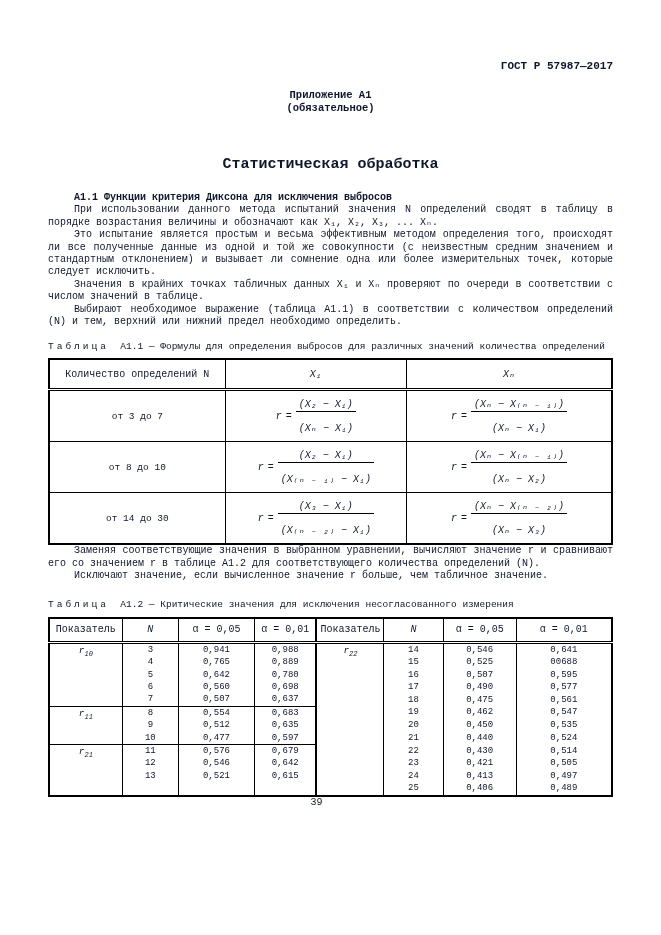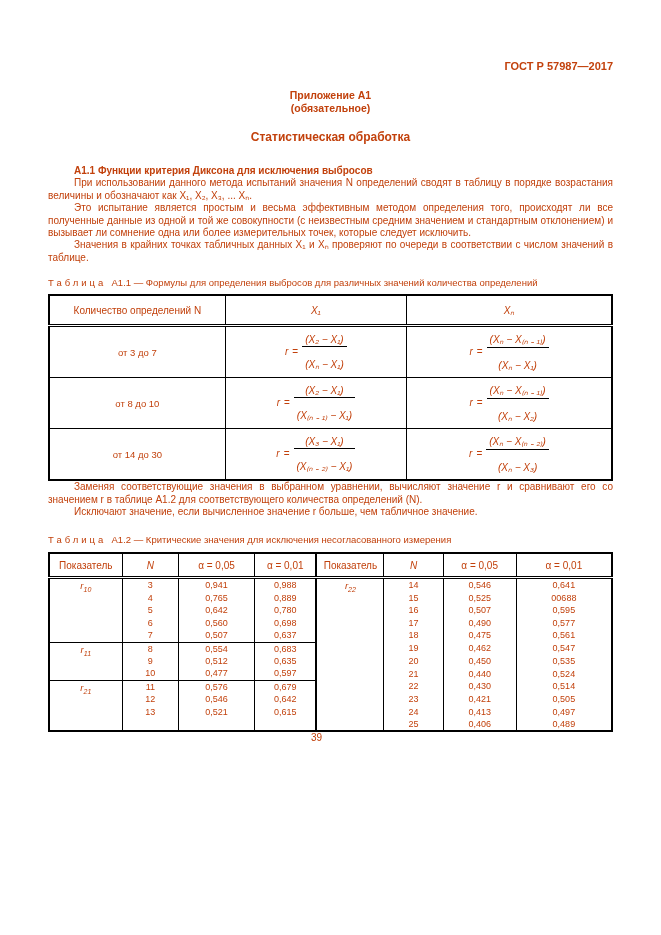--- a/index.html
+++ b/index.html
@@ -1,24 +1,24 @@
 <!DOCTYPE html>
 <html><head>
 <meta charset="utf-8">
 <style>
   html,body{margin:0;padding:0;background:#ffffff;}
   .page{
     width:644px;height:935px;background:#ffffff;overflow:hidden;position:relative;
-    font-family:Liberation Sans, sans-serif;color:#c2410c;
+    font-family:Liberation Mono, monospace;color:#0f172a;
   }
   .content{margin:0 48px;width:565px;}
   .std-ref{padding-top:60px;text-align:right;font-weight:bold;font-size:11px;line-height:13px;}
   .appendix-title{margin-top:16px;text-align:center;font-weight:bold;font-size:10.5px;line-height:13px;}
   .appendix-sub{text-align:center;font-weight:bold;font-size:10.5px;line-height:13px;}
-  .section-title{margin-top:16px;text-align:center;font-weight:bold;font-size:12px;line-height:13px;}
+  .section-title{margin-top:43px;text-align:center;font-weight:bold;font-size:15px;line-height:13px;}
   .heading{margin-top:21px;font-weight:bold;font-size:10px;line-height:12.4px;text-indent:26px;}
   p.para{margin:0;font-size:10px;line-height:12.4px;text-align:justify;text-indent:26px;}
   .tbl-caption{margin-top:13px;font-size:9.5px;line-height:12px;}
   .tbl-caption .cap-word{letter-spacing:3px;}
   .after-tbl{margin-top:18px;}
   .cap2{margin-top:16px;}
 
   table.gtable{width:100%;border-collapse:collapse;table-layout:fixed;border:2px solid #000;margin-top:5px;}
   table.gtable th{border:1px solid #000;border-bottom:3px double #000;font-weight:normal;font-size:10px;padding:1px;text-align:center;}
   .a11 th{height:26px;}
@@ -51,20 +51,21 @@
     <div class="appendix-title">Приложение А1</div>
     <div class="appendix-sub">(обязательное)</div>
 
     <div class="section-title">Статистическая обработка</div>
 
     <div class="heading">А1.1 Функции критерия Диксона для исключения выбросов</div>
 
     <p class="para">При использовании данного метода испытаний значения N определений сводят в таблицу в порядке возрастания величины и обозначают как X₁, X₂, X₃, ... Xₙ.</p>
     <p class="para">Это испытание является простым и весьма эффективным методом определения того, происходят ли все полученные данные из одной и той же совокупности (с неизвестным средним значением и стандартным отклонением) и вызывает ли сомнение одна или более измерительных точек, которые следует исключить.</p>
     <p class="para">Значения в крайних точках табличных данных X₁ и Xₙ проверяют по очереди в соответствии с числом значений в таблице.</p>
+    <p class="para">Выбирают необходимое выражение (таблица А1.1) в соответствии с количеством определений (N) и тем, верхний или нижний предел необходимо определить.</p>
 
     <div class="tbl-caption">
       <span class="cap-word">Таблица</span>&nbsp;
       <span>А1.1 — Формулы для определения выбросов для различных значений количества определений</span>
     </div>
 
     <table class="gtable a11">
       <colgroup>
           <col style="width:31.3%">
           <col style="width:32.2%">

